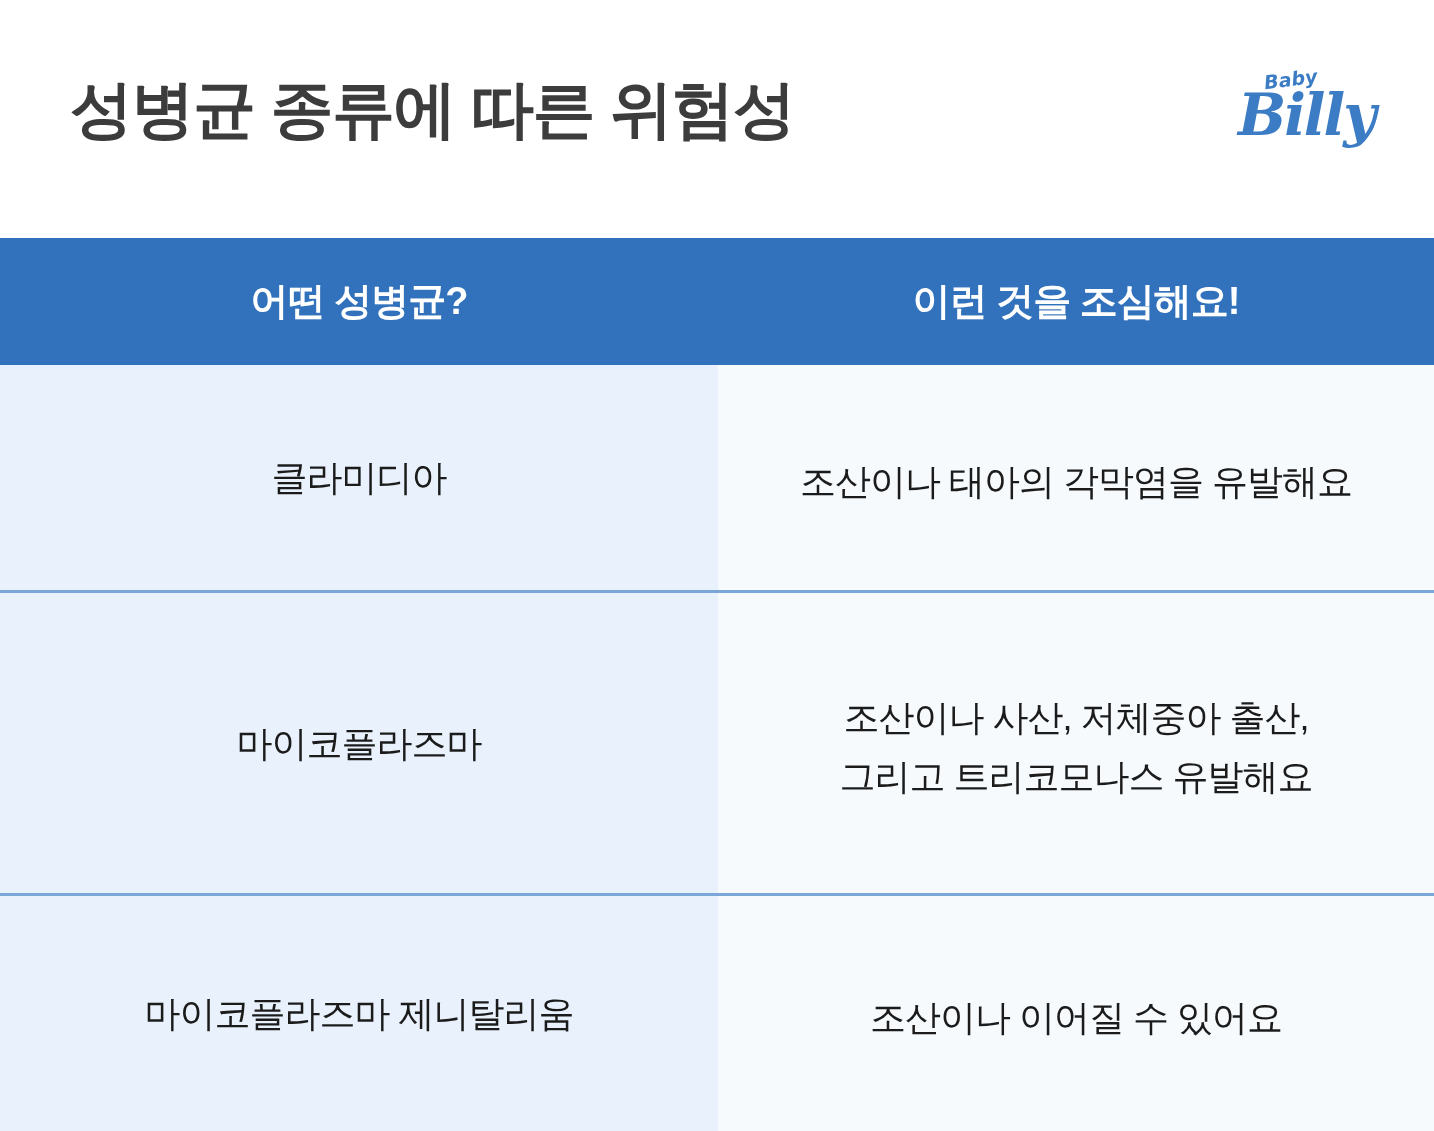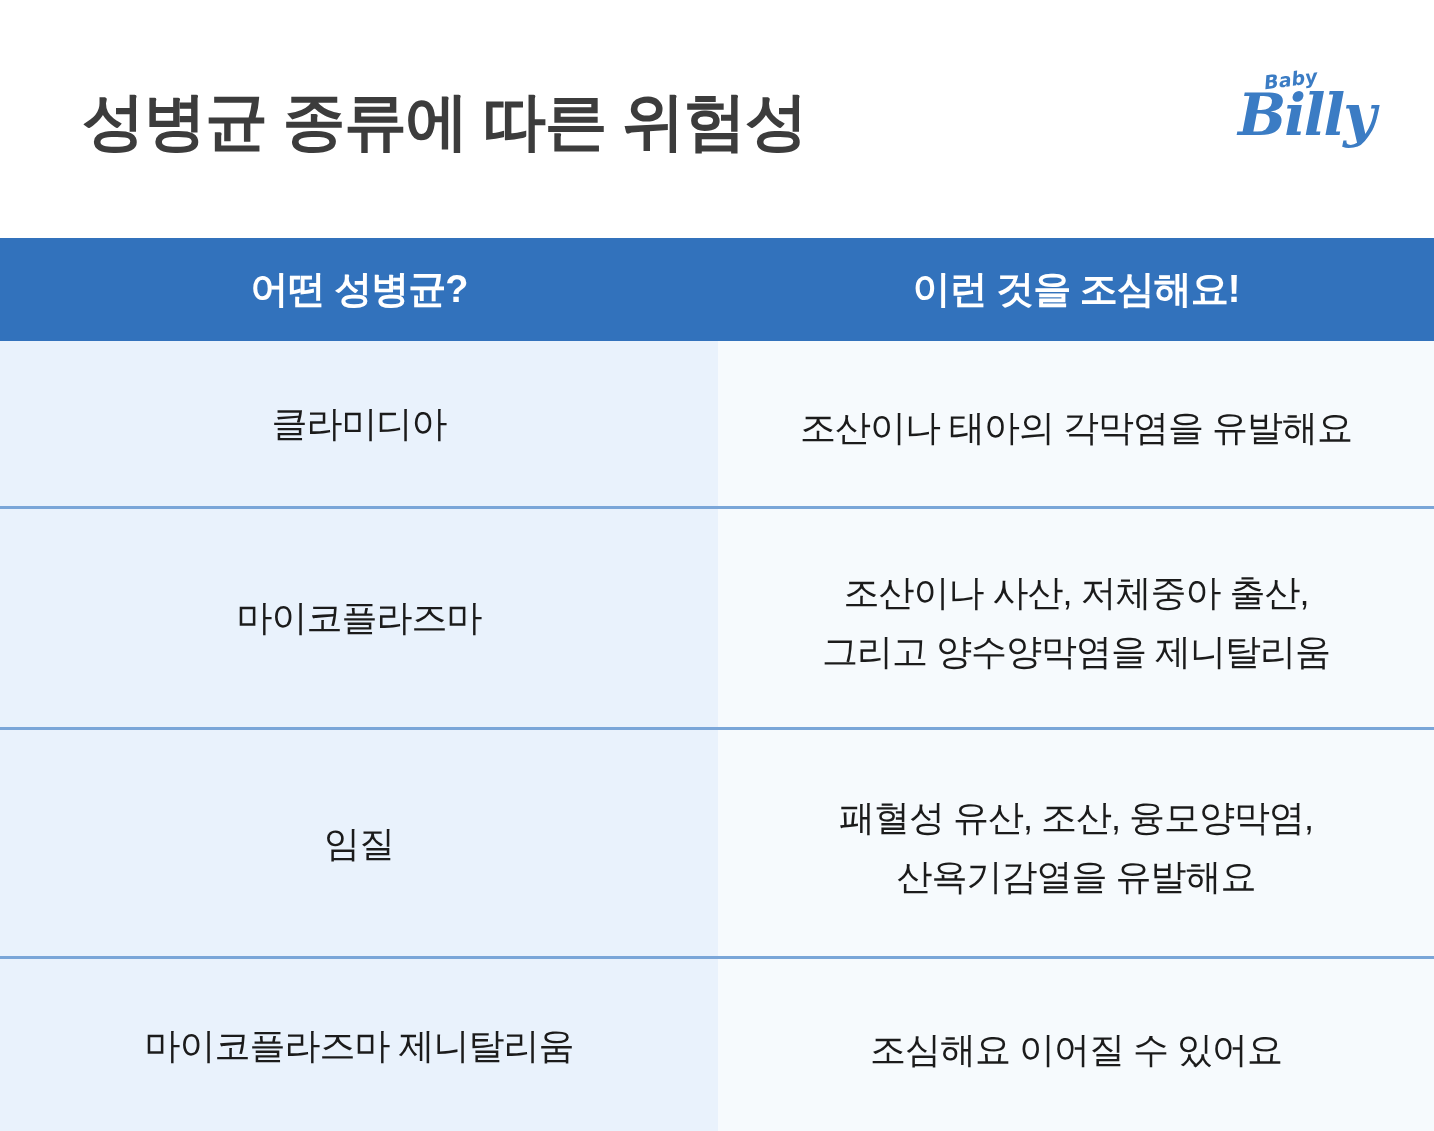--- a/index.html
+++ b/index.html
@@ -31,21 +31,21 @@
     top: 0;
     width: 1434px;
     height: 238px;
     background: #ffffff;
   }
 
   .page-title {
     position: absolute;
     left: 66px;
     top: 72px;
-    margin: 16px;
+    margin: 4px;
     font-size: 63px;
     font-weight: 700;
     letter-spacing: -1.5px;
     color: #3c3c3c;
     line-height: 1.05;
     white-space: nowrap;
   }
 
   
   .brand-logo {
@@ -94,21 +94,21 @@
 
   .risk-table thead th {
     height: 103px;
     background: #3272bc;
     color: #ffffff;
     font-size: 38px;
     font-weight: 700;
     letter-spacing: -1px;
     text-align: center;
     vertical-align: middle;
-    padding: 0;
+    padding: 12px;
     border: 0;
   }
 
   .risk-table tbody td {
     padding: 0 18px;
     border: 0;
     text-align: center;
     vertical-align: middle;
     font-size: 36px;
     font-weight: 400;
@@ -163,36 +163,29 @@
         <td class="col-pathogen">클라미디아</td>
         <td class="col-risk">
           <span class="risk-line">조산이나 태아의 각막염을 유발해요</span>
         </td>
       </tr>
 
       <tr class="row-h2">
         <td class="col-pathogen">마이코플라즈마</td>
         <td class="col-risk">
           <span class="risk-line">조산이나 사산, 저체중아 출산,</span>
-          <span class="risk-line">그리고 양수양막염을 제니탈리움</span>
+          <span class="risk-line">그리고 트리코모나스 유발해요</span>
         </td>
       </tr>
 
 
-      <tr class="row-h4">
-        <td class="col-pathogen">임질</td>
-        <td class="col-risk">
-          <span class="risk-line">패혈성 유산, 조산, 융모양막염,</span>
-          <span class="risk-line">산욕기감열을 유발해요</span>
-        </td>
-      </tr>
 
       <tr class="row-h5">
         <td class="col-pathogen">마이코플라즈마 제니탈리움</td>
         <td class="col-risk">
-          <span class="risk-line">조심해요 이어질 수 있어요</span>
+          <span class="risk-line">조산이나 이어질 수 있어요</span>
         </td>
       </tr>
 
     </tbody>
   </table>
 
 </div>
 
 </body></html>

